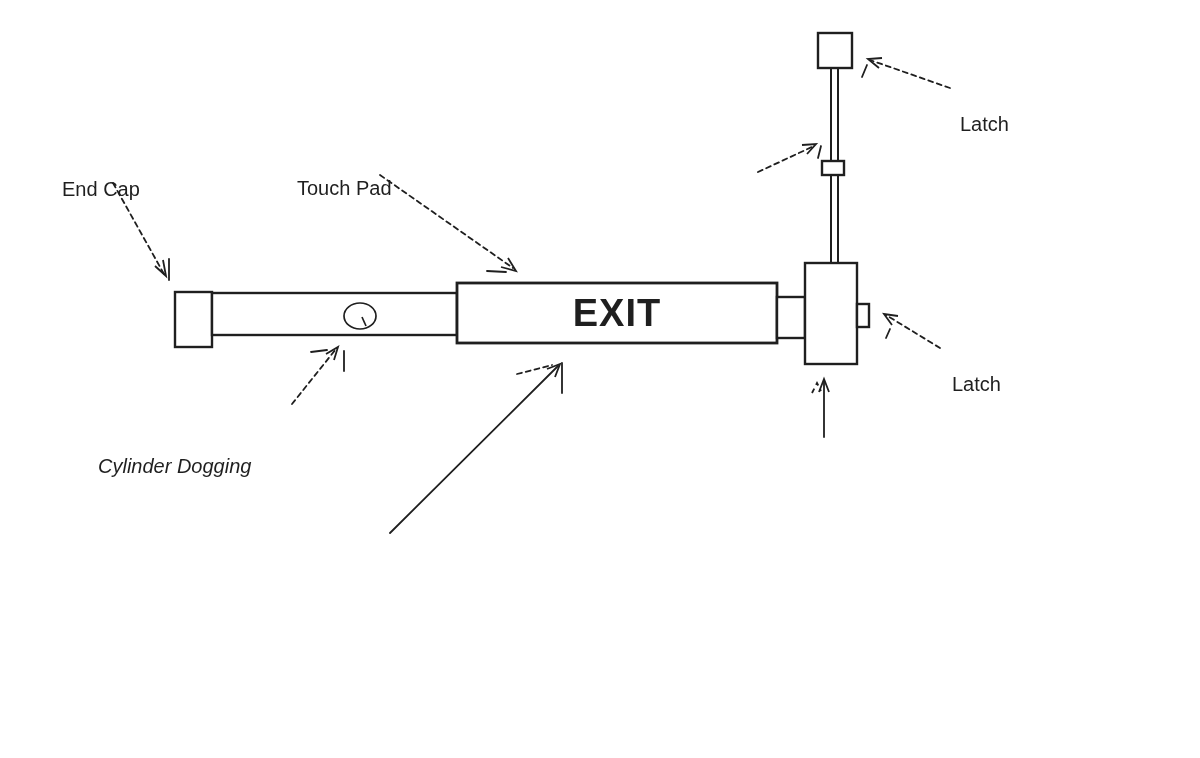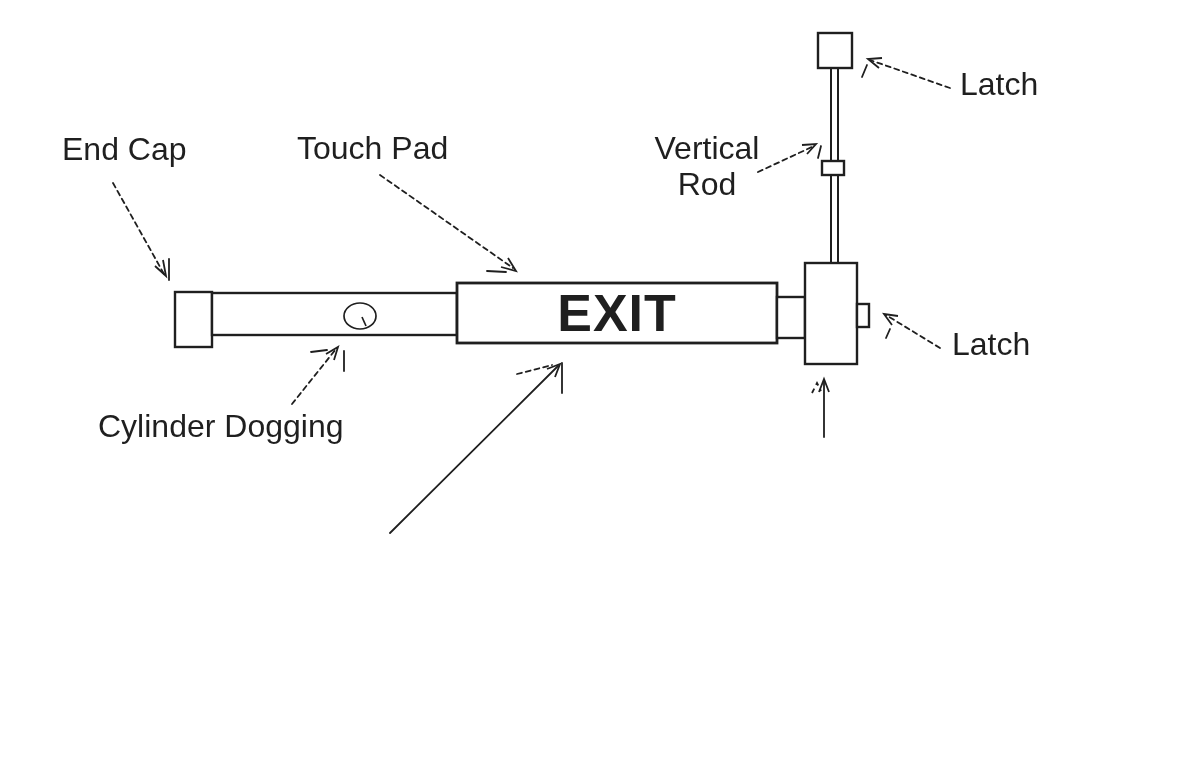--- a/index.html
+++ b/index.html
@@ -20,39 +20,40 @@
   .shape  { fill: var(--shape_fill, #ffffff); stroke: var(--line, #1f1f1f); stroke-width: 2.4; }
   .shape.heavy { stroke-width: 2.8; }
   .rodline { stroke: var(--line, #1f1f1f); stroke-width: 2; fill: none; }
   .dogging-circle { fill: none; stroke: var(--line, #1f1f1f); stroke-width: 1.7; }
   .arrow  { stroke: var(--line, #1f1f1f); stroke-width: 1.8; fill: none; stroke-linecap: round; }
   .dashed { stroke-dasharray: 5 4; }
   .head   { fill: none; stroke: var(--line, #1f1f1f); stroke-width: 1.8; stroke-linejoin: miter; }
 
   .label {
     position: absolute;
-    font-size: 32px;
+    font-size: 20px;
     line-height: 36px;
     white-space: pre-line;
     color: var(--text, #1f1f1f);
+    margin-top: 40px;
   }
   .label.center { text-align: center; }
   .note {
     position: absolute;
     font-size: 27px;
     line-height: 32px;
     white-space: pre-line;
     color: var(--text, #1f1f1f);
   }
   .exit-sign {
     position: absolute;
     left: 457px; top: 283px; width: 320px; height: 60px;
     display: flex; align-items: center; justify-content: center;
     font-weight: bold;
-    font-size: 52px;
+    font-size: 38px;
     letter-spacing: 1px;
     color: var(--text, #1f1f1f);
   }
 </style>
 </head>
 <body>
 
 <div class="stage">
 
   <svg class="diagram" width="1200" height="758" viewBox="0 0 1200 758">
@@ -131,25 +132,23 @@
       <line class="arrow dashed" x1="758" y1="172" x2="814" y2="146"></line>
       <polyline class="head" points="802,145 816,144 807,154"></polyline>
       <line class="arrow" x1="821" y1="146" x2="818" y2="158"></line>
     </g>
   </svg>
 
   <div class="label" style="left:297px; top:130px;">Touch Pad</div>
 
   <div class="label" style="left:62px;  top:131px;">End Cap</div>
 
-  <div class="label center" style="left:640px; top:130px; width:134px;">Vertical
-Rod</div>
 
   <div class="label" style="left:960px; top:66px;">Latch</div>
 
   <div class="label" style="left:952px; top:326px;">Latch</div>
 
-  <div class="label" style="left:98px;  top:408px;">Cylinder Dogging</div>
+  <div class="label" style="left:98px;  top:408px;font-style:italic;">Cylinder Dogging</div>
 
 
 
   <div class="exit-sign">EXIT</div>
 </div>
 
 </body></html>

